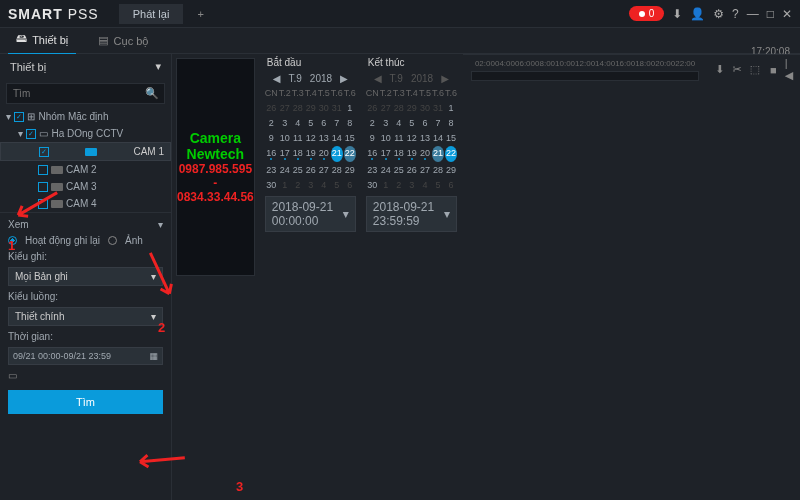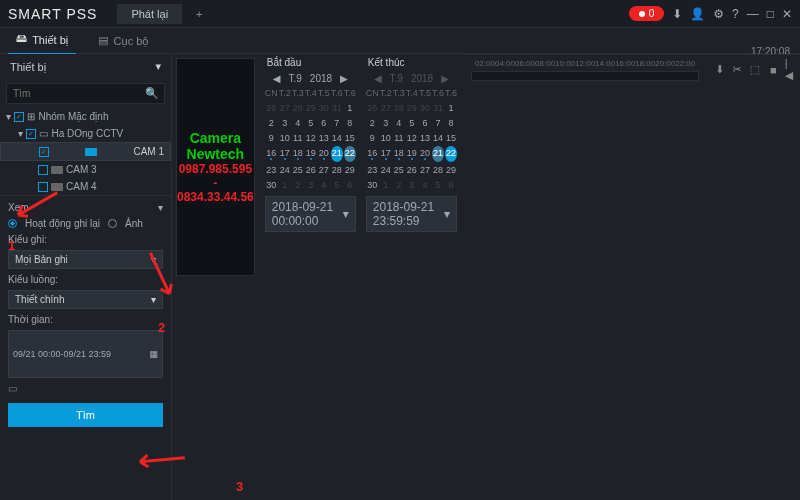--- a/index.html
+++ b/index.html
@@ -1,19 +1,19 @@
 <!DOCTYPE html>
 <html><head>
 <meta charset="utf-8">
 <style>
 *{margin:0;padding:0;box-sizing:border-box;font-family:Arial,sans-serif;user-select:none}
 body{width:800px;height:500px;background:#1e2228;color:#a0a8b0;font-size:11px;overflow:hidden;position:relative}
 .titlebar{height:28px;background:#1a1e24;display:flex;align-items:center;padding:0 8px;border-bottom:1px solid #2a2f36}
 .logo{color:#e8e8e8;font-size:14px;letter-spacing:1px}
-.logo b{font-weight:400}
+.logo b{font-weight:700}
 .tabs-top{display:flex;margin-left:20px;gap:4px}
 .tab-top{padding:4px 14px;background:#2a2f36;color:#c0c8d0;cursor:pointer}
 .tab-add{padding:4px 10px;color:#888;cursor:pointer}
 .topright{margin-left:auto;display:flex;align-items:center;gap:8px}
 .rec-badge{background:#e22;color:#fff;padding:2px 10px;border-radius:10px;display:flex;align-items:center;gap:4px;font-size:10px}
 .rec-dot{width:6px;height:6px;background:#fff;border-radius:50%}
 .ticon{color:#aaa;cursor:pointer;font-size:12px}
 .clock{position:absolute;right:10px;top:46px;font-size:10px;color:#888}
 .tabbar2{height:26px;display:flex;align-items:center;padding:0 8px;border-bottom:1px solid #2a2f36;gap:14px}
 .tab2{display:flex;align-items:center;gap:5px;padding:4px 8px;cursor:pointer;color:#888}
@@ -28,21 +28,21 @@
 .tree-item.sel{background:#2a3138}
 .chk{width:10px;height:10px;border:1px solid #0a9bdb;display:inline-flex;align-items:center;justify-content:center;font-size:7px;color:#0a9bdb}
 .cam-ic{width:12px;height:8px;background:#666;border-radius:1px;position:relative}
 .cam-ic.on{background:#0a9bdb}
 .side-lower{border-top:1px solid #2a2f36;padding:6px 8px;display:flex;flex-direction:column;gap:5px;font-size:10px}
 .lbl-row{display:flex;justify-content:space-between;align-items:center}
 .radio-row{display:flex;gap:8px;align-items:center}
 .radio{width:9px;height:9px;border:1px solid #888;border-radius:50%;display:inline-block}
 .radio.on{border-color:#0a9bdb;background:radial-gradient(circle,#0a9bdb 40%,transparent 45%)}
 .sel{background:#2a3138;border:1px solid #363c44;padding:3px 6px;color:#ccc;display:flex;justify-content:space-between;align-items:center;cursor:pointer}
-.timefield{background:#2a3138;border:1px solid #363c44;padding:18px 4px;display:flex;align-items:center;justify-content:space-between;font-size:9px}
+.timefield{background:#2a3138;border:1px solid #363c44;padding:3px 4px;display:flex;align-items:center;justify-content:space-between;font-size:9px}
 .searchbtn{background:#0a9bdb;color:#fff;text-align:center;padding:6px;margin-top:4px;cursor:pointer;font-size:11px}
 .content{flex:1;display:flex;flex-direction:row;position:relative}
 .video{height:218px;background:#0e1116;border:1px solid #2a2f36;margin:4px;display:flex;align-items:center;justify-content:center;position:relative}
 .watermark{text-align:center;font-weight:700}
 .wm1{color:#0c0;font-size:14px}
 .wm2{color:#e22;font-size:12px}
 .calrow{display:flex;gap:10px;padding:0 6px}
 .cal{flex:1;background:#1e2228}
 .cal-title{color:#ccc;padding:3px 2px;font-size:10px}
 .cal-nav{display:flex;justify-content:center;gap:8px;align-items:center;font-size:10px;padding:2px}
@@ -130,20 +130,25 @@
       <div class="tree-item" style="padding-left:18px">
         <span>▾</span>
           <span class="chk">✓</span>
           <span>▭</span>
           <span>Ha DOng CCTV</span>
       </div>
       <div class="tree-item sel" style="padding-left:38px">
         <span class="chk">✓</span>
           <span class="cam-ic on"></span>
           <span>CAM 1</span>
+      </div>
+      <div class="tree-item" style="padding-left:38px">
+        <span class="chk"></span>
+          <span class="cam-ic"></span>
+          <span>CAM 2</span>
       </div>
       <div class="tree-item" style="padding-left:38px">
         <span class="chk"></span>
           <span class="cam-ic"></span>
           <span>CAM 3</span>
       </div>
       <div class="tree-item" style="padding-left:38px">
         <span class="chk"></span>
           <span class="cam-ic"></span>
           <span>CAM 4</span>

